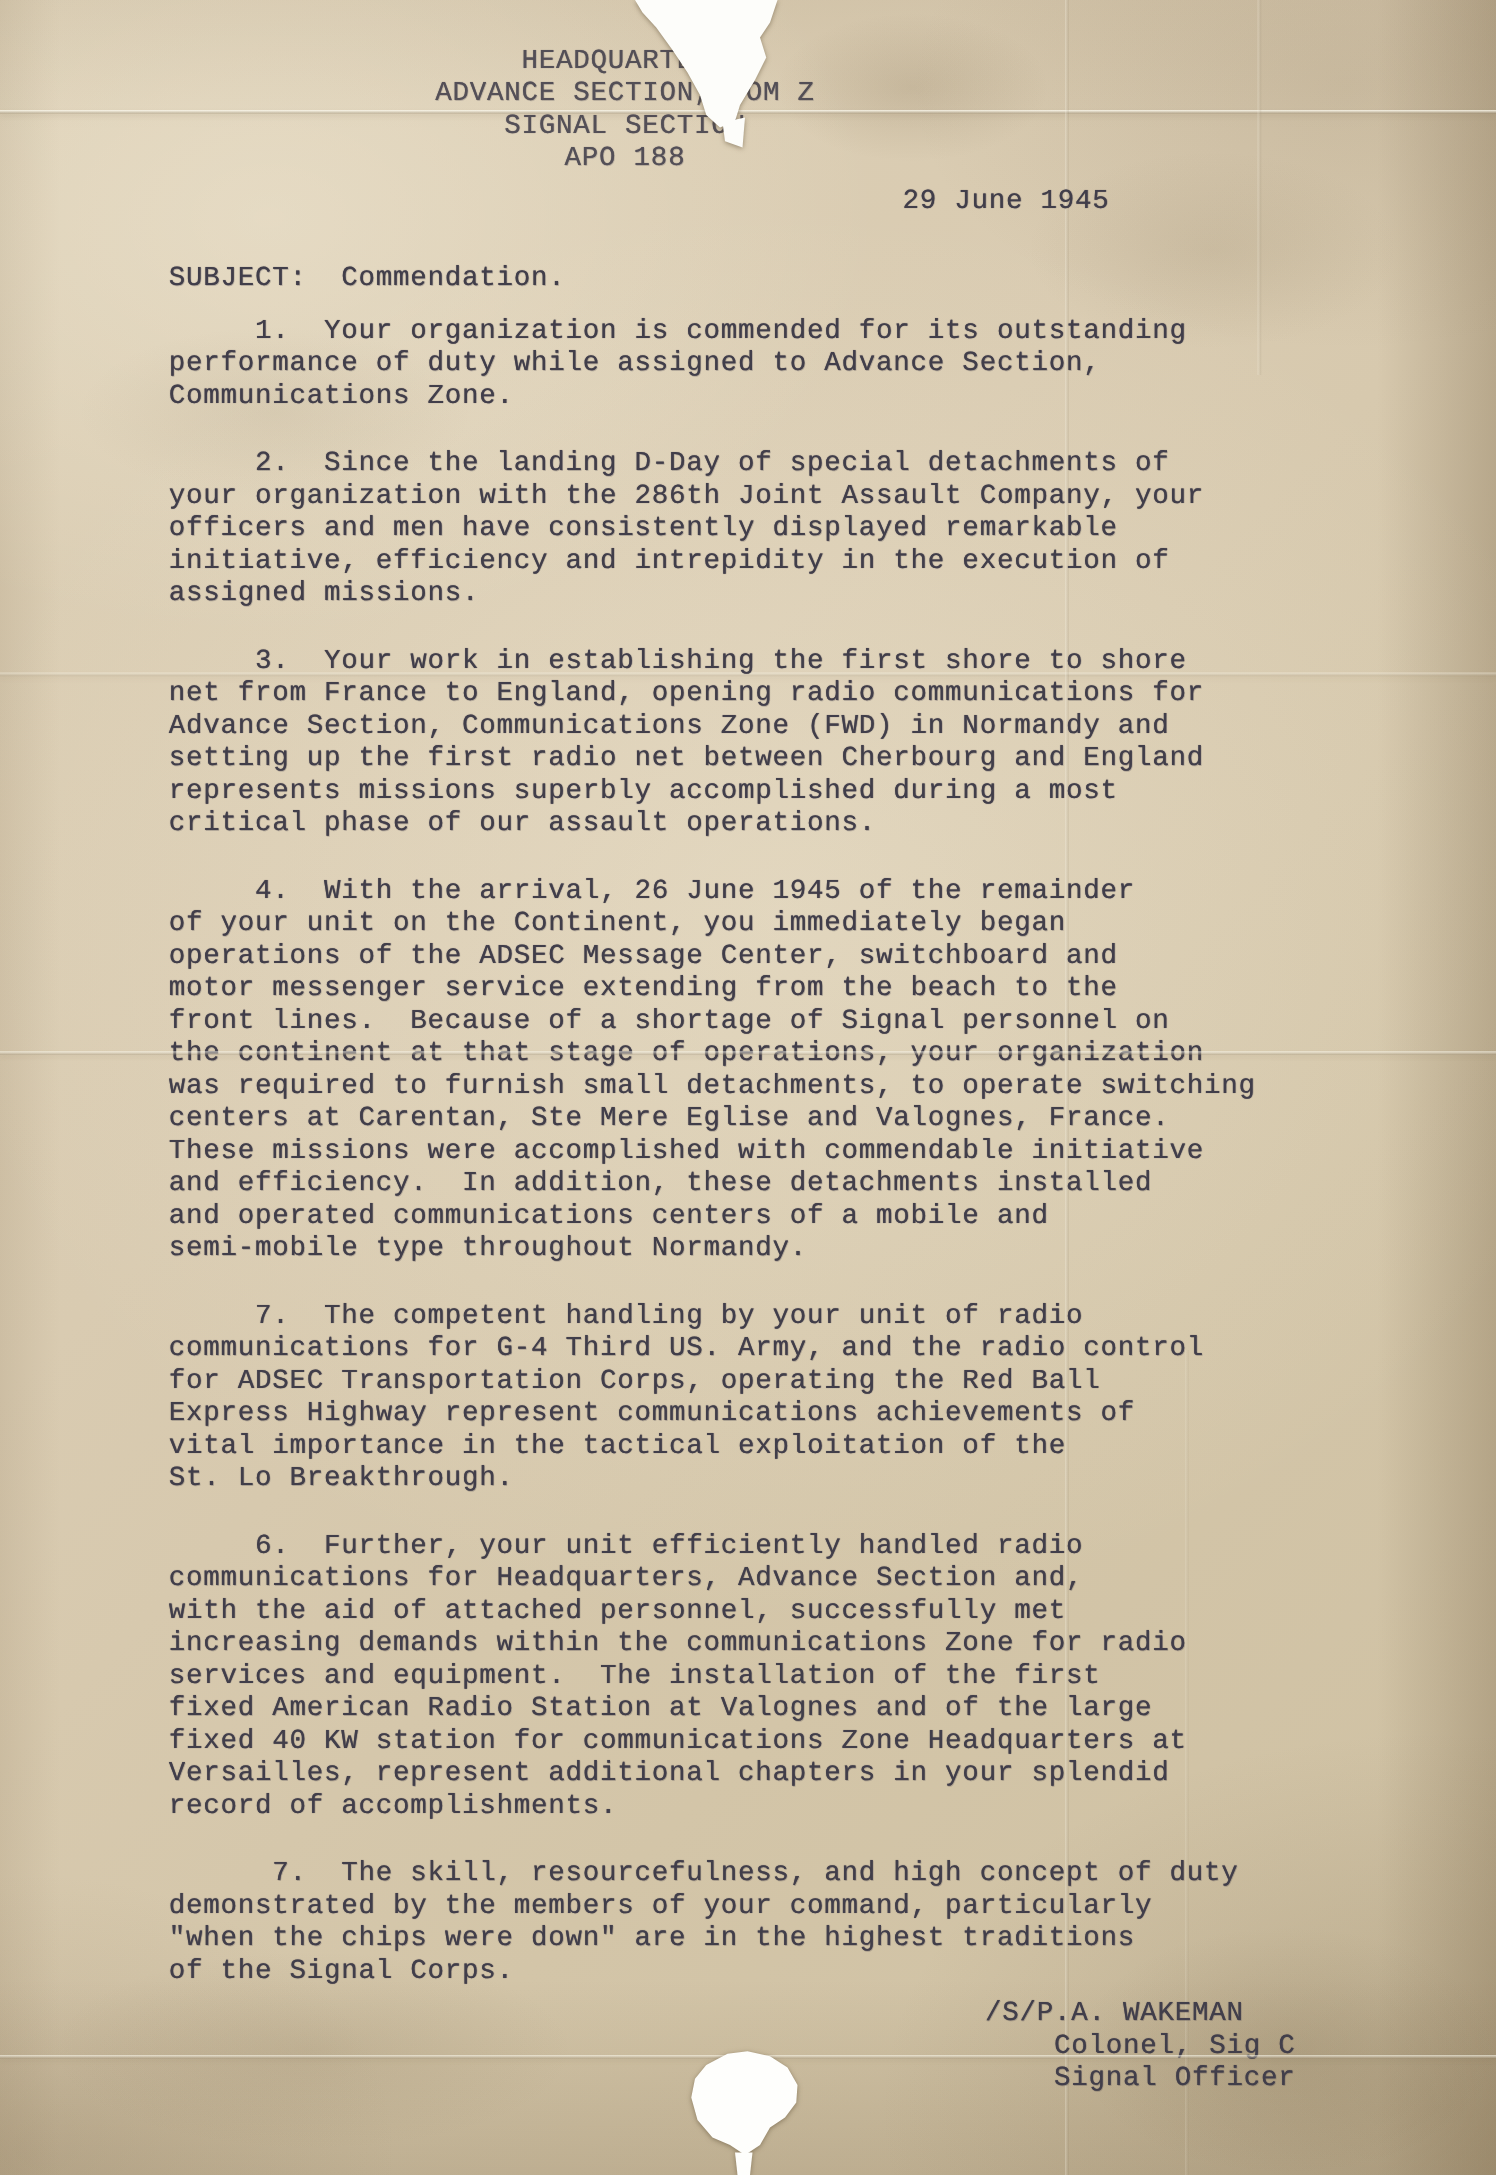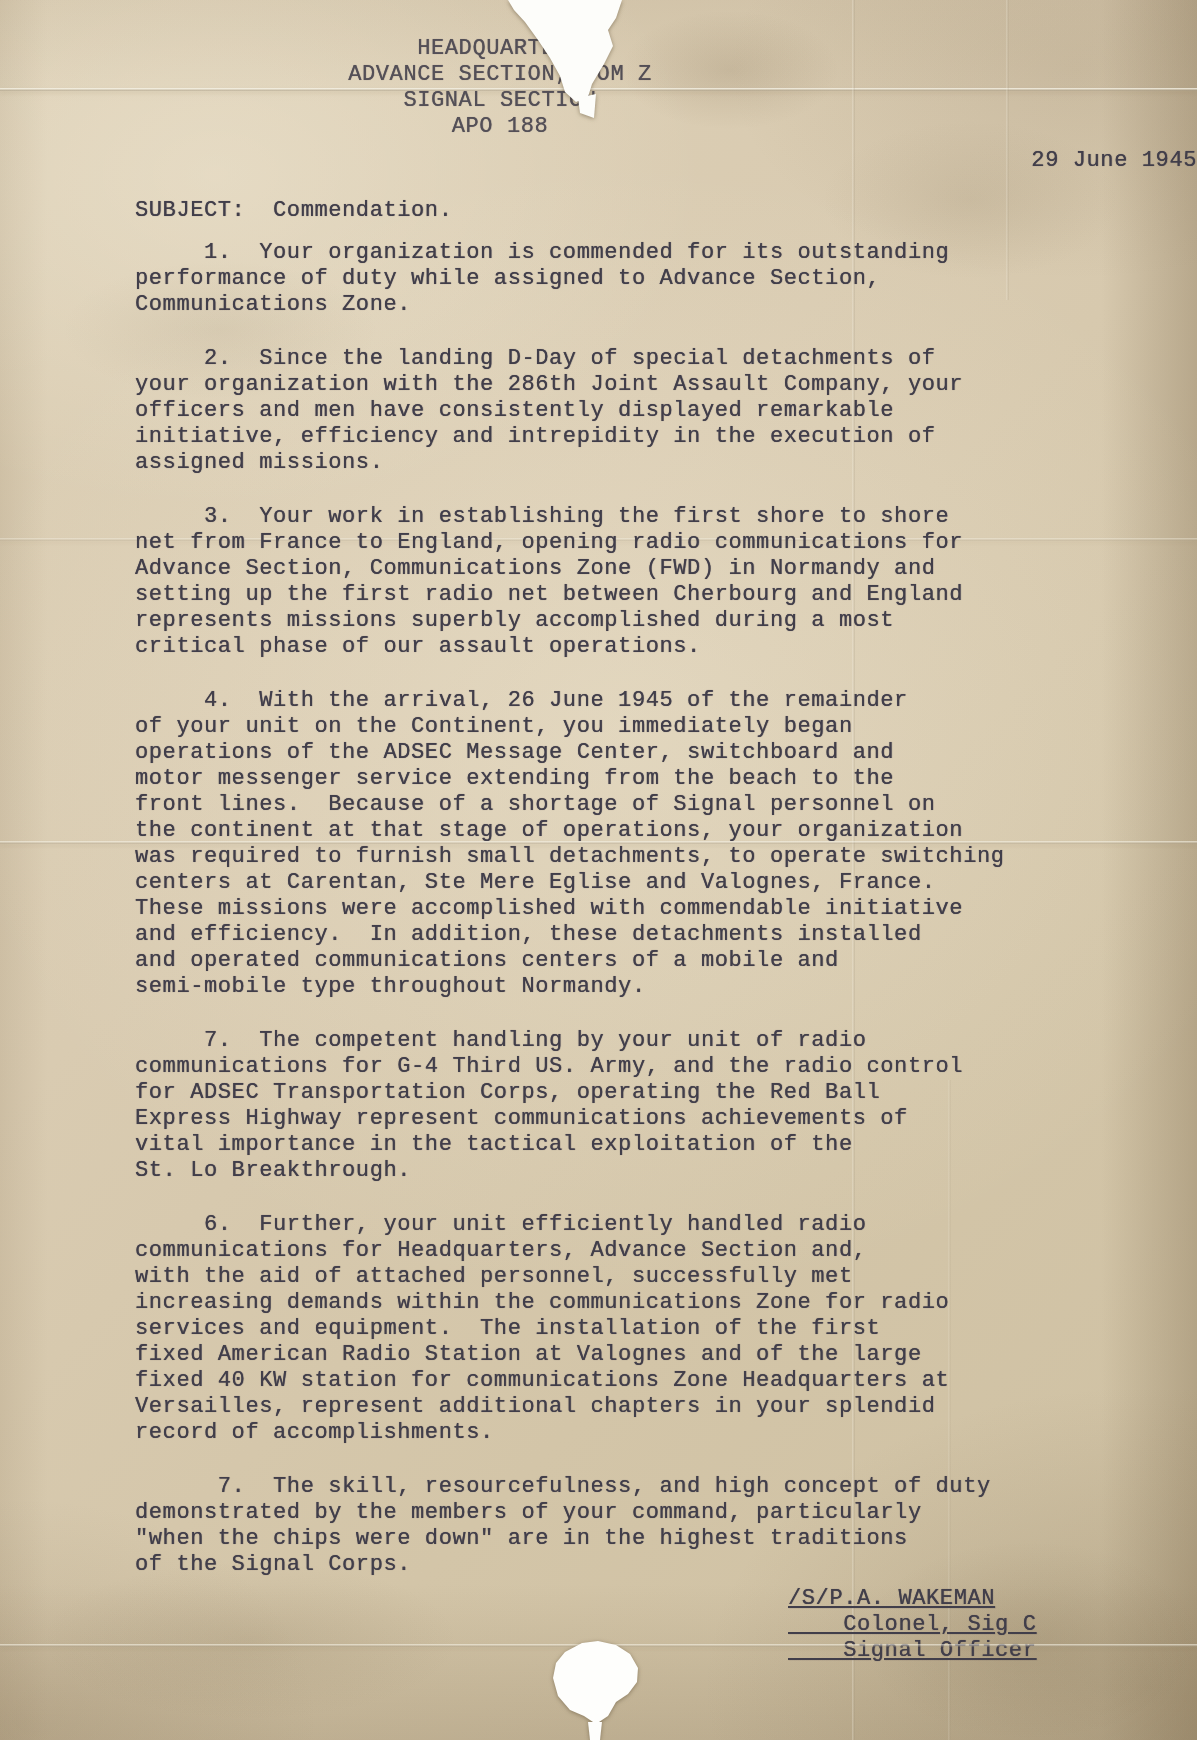--- a/index.html
+++ b/index.html
@@ -18,27 +18,27 @@
   }
   .ink {
     color:#413e4a;
     font-size:22px; line-height:26px;
     letter-spacing:0.6px;
     white-space:pre;
     text-shadow:0 0 0.7px rgba(62,58,72,0.85), 0.6px 0.4px 0 rgba(62,58,72,0.22);
   }
   .content { position:absolute; inset:0; padding-top:36px; z-index:3; }
   .letterhead { width:1000px; text-align:center; opacity:0.88; }
-  .date-line { margin:8px 0 0 722px;text-align:right; }
-  .subject-line { margin:24px 0 0 135px; }
+  .date-line { margin:8px 0 0 722px; }
+  .subject-line { margin:36px 0 0 135px; }
   .to-block { margin:22px 0 0 135px; }
   .body-text { margin-left:135px; }
   .para { margin-top:28px; }
   .para-first { margin-top:16px; }
-  .signature-block { margin:8px 0 0 788px;text-decoration:underline; }
+  .signature-block { margin:8px 0 0 788px; }
 
   .crease-h { position:absolute; left:0; right:0; height:3px; z-index:2;
     background:linear-gradient(to bottom, rgba(255,253,242,0.85), rgba(112,96,68,0.32));
     box-shadow:0 2px 4px rgba(112,96,68,0.12); }
   .crease-h.faint { opacity:0.5; }
   .crease-h.over { z-index:4; opacity:0.75; }
   .crease-v { position:absolute; width:3px; z-index:2;
     background:linear-gradient(to right, rgba(255,253,242,0.55), rgba(112,96,68,0.28));
   }
   .stain { position:absolute; z-index:1; border-radius:50%; pointer-events:none; }

